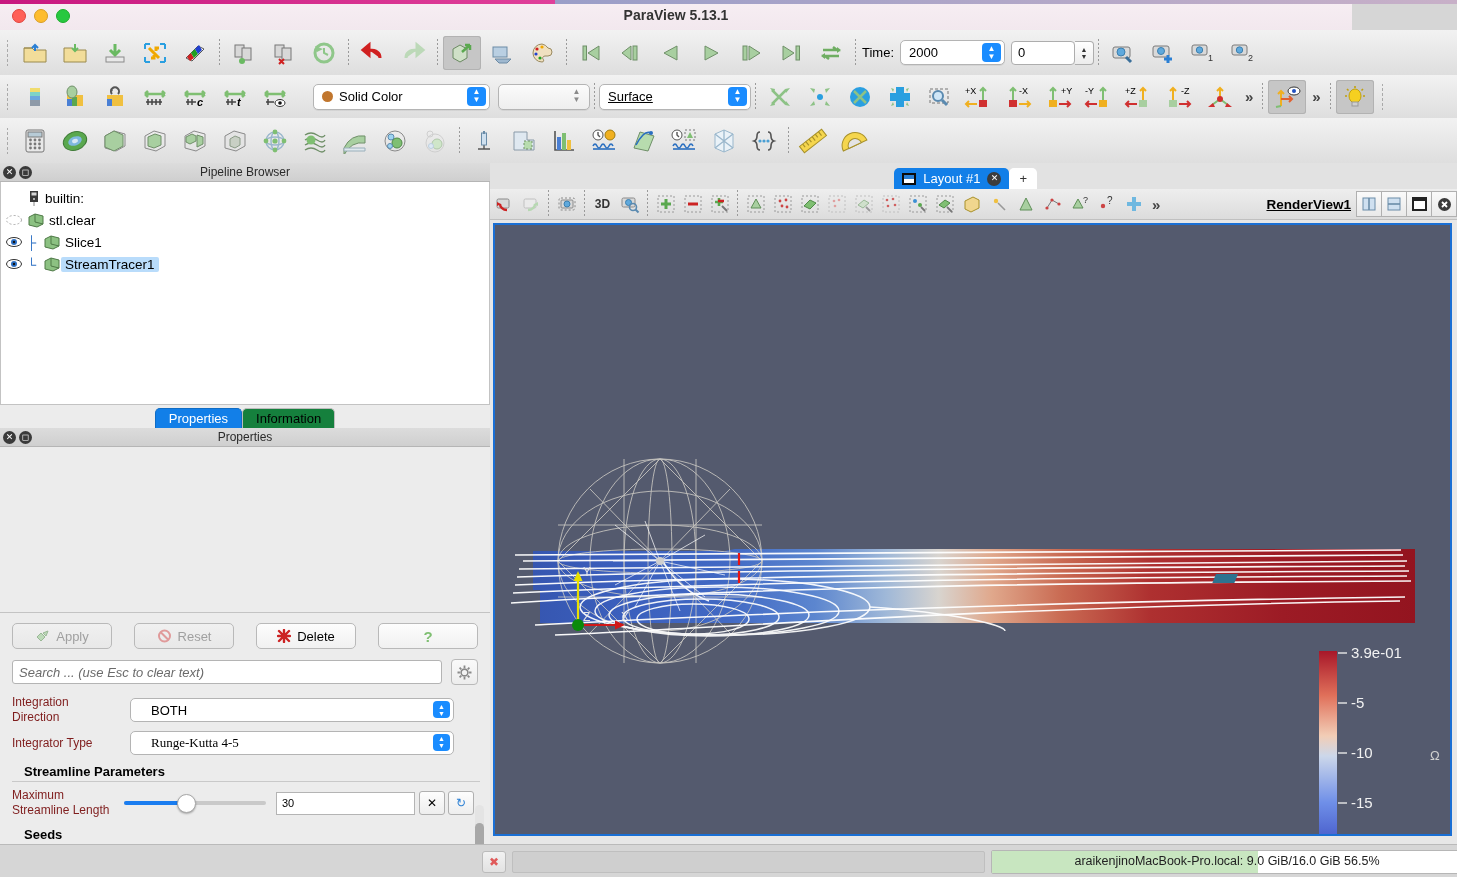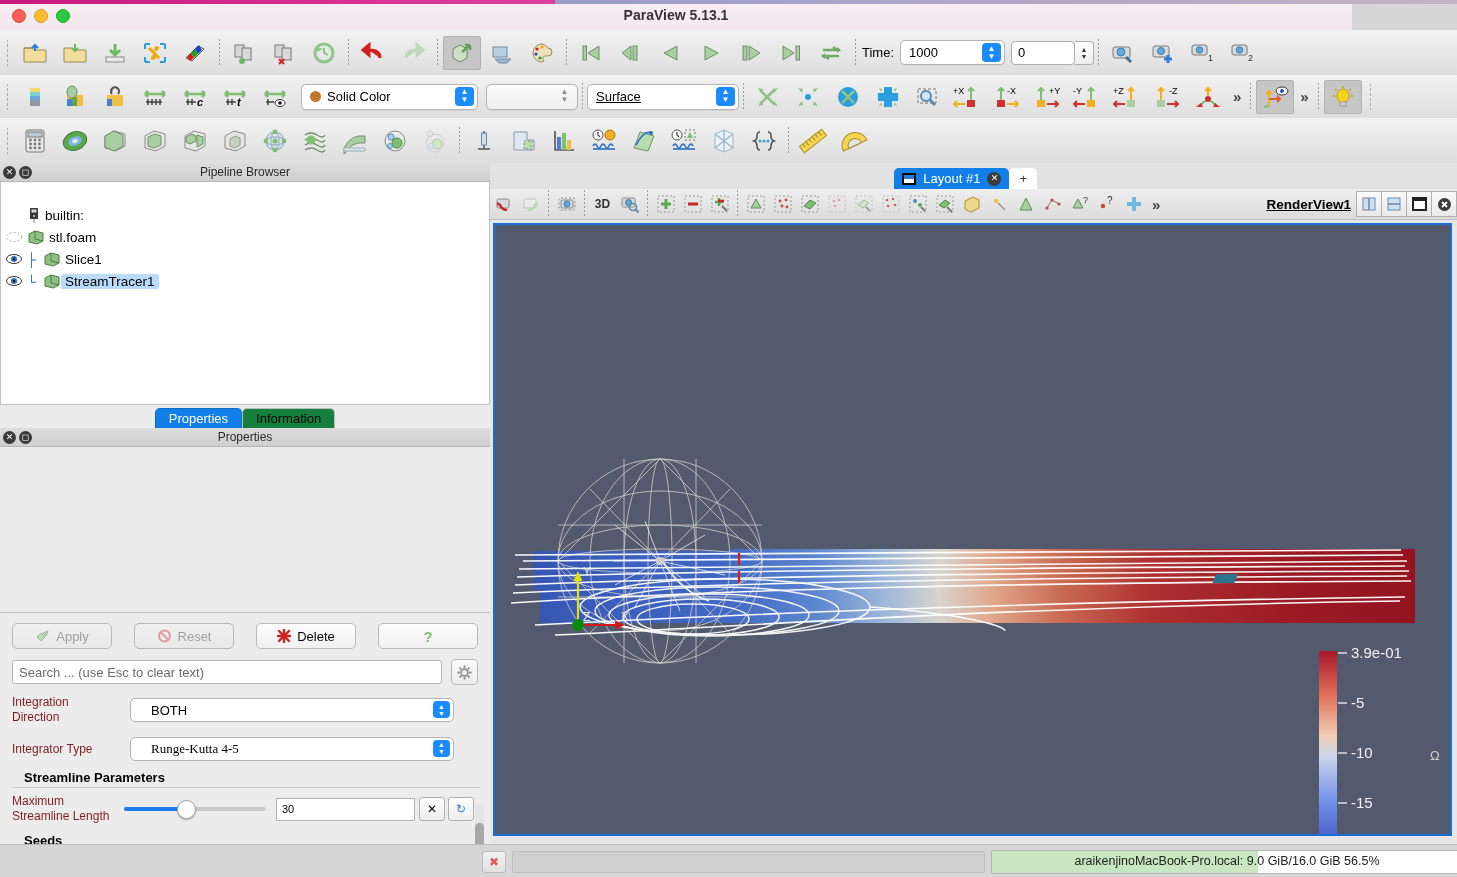--- a/index.html
+++ b/index.html
@@ -106,21 +106,21 @@
   .tab.active{background:#127fe8;color:#fff;border-color:#0f6cc4;}
 
   .propbody{position:absolute;left:0;top:449px;width:490px;height:395px;background:#ececec;
     border-top:1px solid #c3c3c3;overflow:hidden;}
   .btnrow{display:flex;gap:22px;padding:10px 12px 0 12px;}
   .pbtn{height:24px;flex:1;border:1px solid #b9b9b9;border-radius:5px;
     background:linear-gradient(#fdfdfd,#f1f1f1);
     display:flex;align-items:center;justify-content:center;gap:6px;font-size:13px;}
   .pbtn.dis{color:#a0a0a0;background:linear-gradient(#f0f0f0,#e8e8e8);}
 
-  .searchrow{display:flex;align-items:center;gap:9px;padding:10px 12px 0 12px;}
+  .searchrow{display:flex;align-items:center;gap:9px;padding:10px 12px 0 12px;font-style:italic;}
   .searchbox{flex:1;height:22px;border:1px solid #b4b4b4;border-radius:3px;background:#fff;
     display:flex;align-items:center;padding-left:6px;font-size:13px;color:#6b6b6b;}
   .gearbtn{width:25px;height:24px;border:1px solid #b9b9b9;border-radius:4px;
     background:linear-gradient(#fafafa,#ededed);display:flex;align-items:center;justify-content:center;}
 
   .proplist{position:relative;margin-top:10px;height:320px;overflow:hidden;}
   .prow{display:flex;align-items:center;padding:0 12px;margin-bottom:5px;}
   .plab{font-size:12px;color:#7f1d1d;}
   .plab.two{line-height:15px;}
   .section{font-weight:bold;font-size:13px;padding:4px 12px 2px 12px;
@@ -330,21 +330,21 @@
       <svg width="26" height="24" viewBox="0 0 26 24">
           <path d="M5 9h14l-4-3M21 15H7l4 3" stroke="#6fae62" stroke-width="2.5" fill="none"></path>
           <path d="M19 6l4 3-4 3M7 12l-4 3 4 3" fill="#6fae62"></path>
         </svg>
     </div>
 
     <div class="sep"></div>
 
     <div class="timelbl">Time:</div>
     <div class="combo" style="width:103px;height:23px;">
-      <div class="ctext">1000</div>
+      <div class="ctext">2000</div>
       <div class="carrow">
           <span>▲</span>
           <span>▼</span>
         </div>
     </div>
     <div class="tfield" style="width:56px;margin-left:6px;">0</div>
     <div class="spin">
         <span>▲</span>
         <span>▼</span>
       </div>
@@ -431,21 +431,21 @@
     </div>
     <div class="tbtn">
       <svg width="26" height="24" viewBox="0 0 26 24">
           <path d="M3 9h20M5 6v6M21 6v6M3 9l3-3M3 9l3 3M23 9l-3-3M23 9l-3 3" stroke="#7fbf72" stroke-width="2.5" fill="none"></path>
           <path d="M4 17h8M6 14v6" stroke="#444" stroke-width="1.5"></path>
           <ellipse cx="18" cy="18" rx="5" ry="3.5" fill="#fff" stroke="#333"></ellipse>
           <circle cx="18" cy="18" r="1.8" fill="#111"></circle>
         </svg>
     </div>
 
-    <div class="combo" style="width:175px;margin-left:6px;">
+    <div class="combo" style="width:175px;margin-left:18px;">
       <div class="dot-color"></div>
       <div class="ctext" style="padding-left:6px;">Solid Color</div>
       <div class="carrow">
           <span>▲</span>
           <span>▼</span>
         </div>
     </div>
 
     <div class="combo empty" style="width:90px;margin-left:8px;">
       <div class="ctext"></div>
@@ -763,42 +763,42 @@
   <div class="leftpane">
 
     <div class="dockhdr">
       <div class="dockbtn">✕</div>
       <div class="dockbtn">◻</div>
       <div class="dtitle">Pipeline Browser</div>
     </div>
 
     <div class="pipeline">
 
-      <div class="pitem" style="padding-left:0;margin-top:22px;">
+      <div class="pitem" style="padding-left:0;margin-top:5px;">
         <div class="eye"></div>
         <svg width="14" height="16" viewBox="0 0 14 16">
             <rect x="3" y="1" width="8" height="11" fill="#3a3a3a"></rect>
             <rect x="4.5" y="2.5" width="5" height="3" fill="#d8d8d8"></rect>
             <circle cx="7" cy="9" r="1" fill="#d8d8d8"></circle>
             <path d="M7 12v4" stroke="#888"></path>
           </svg>
         <div class="plabel">builtin:</div>
       </div>
 
       <div class="pitem">
         <div class="eye">
           <svg width="18" height="12" viewBox="0 0 18 12">
               <ellipse cx="9" cy="6" rx="7.5" ry="4.5" fill="none" stroke="#aaa" stroke-dasharray="2 2"></ellipse>
             </svg>
         </div>
         <svg width="18" height="16" viewBox="0 0 18 16">
             <path d="M2 5l6-3 8 2v8l-6 3-8-2z" fill="#8cc182" stroke="#4f7a47"></path>
             <path d="M8 2v8l8 2" fill="none" stroke="#4f7a47"></path>
           </svg>
-        <div class="plabel">stl.foam</div>
+        <div class="plabel">stl.clear</div>
       </div>
 
       <div class="pitem">
         <div class="eye">
           <svg width="18" height="12" viewBox="0 0 18 12">
               <ellipse cx="9" cy="6" rx="7.5" ry="4.5" fill="#fff" stroke="#333"></ellipse>
               <circle cx="9" cy="6" r="3" fill="#2b6fc4"></circle>
               <circle cx="9" cy="6" r="1.2" fill="#111"></circle>
             </svg>
         </div>
@@ -884,21 +884,21 @@
           <div class="plab two" style="width:118px;">Integration<br>Direction</div>
           <div class="pcombo" style="flex:1;margin-right:24px;">
             <div class="ctext">BOTH</div>
             <div class="carrow">
                 <span>▲</span>
                 <span>▼</span>
               </div>
           </div>
         </div>
 
-        <div class="prow" style="margin-top:12px;">
+        <div class="prow" style="margin-top:6px;">
           <div class="plab" style="width:118px;">Integrator Type</div>
           <div class="pcombo" style="flex:1;margin-right:24px;font-family:Liberation Serif, serif;">
             <div class="ctext">Runge-Kutta 4-5</div>
             <div class="carrow">
                 <span>▲</span>
                 <span>▼</span>
               </div>
           </div>
         </div>
 

